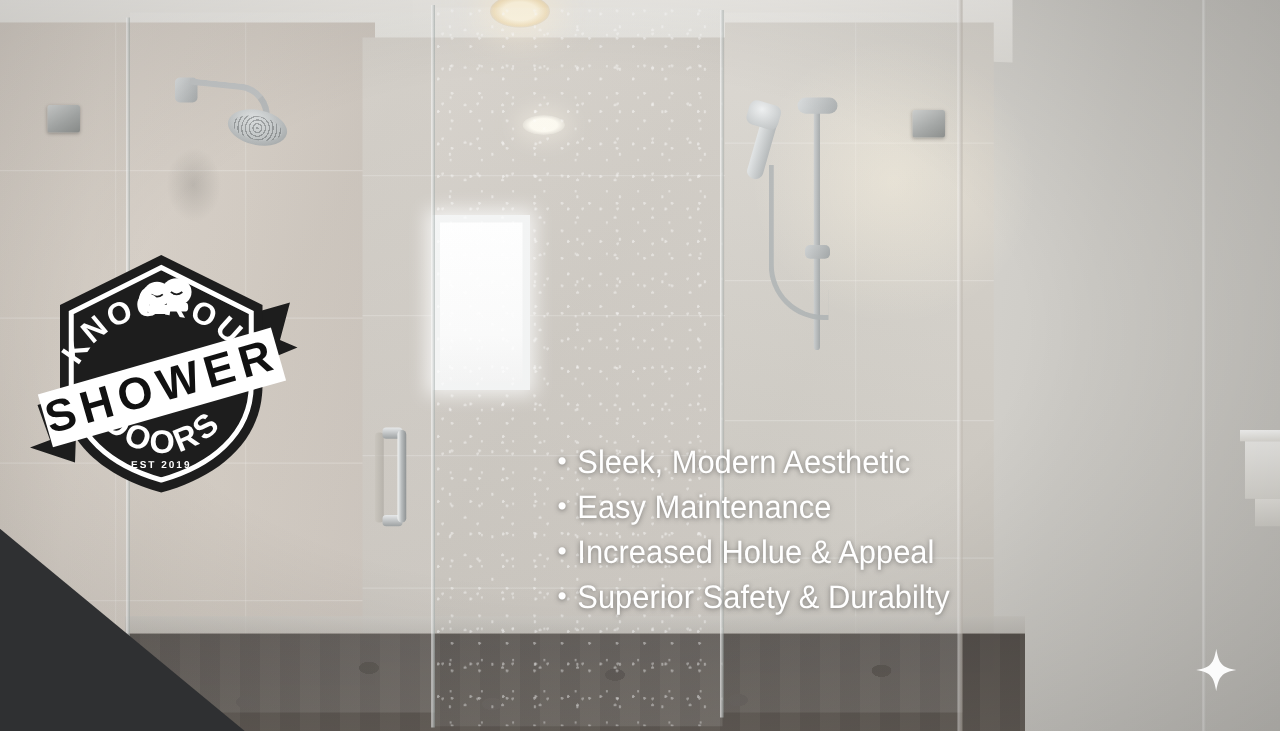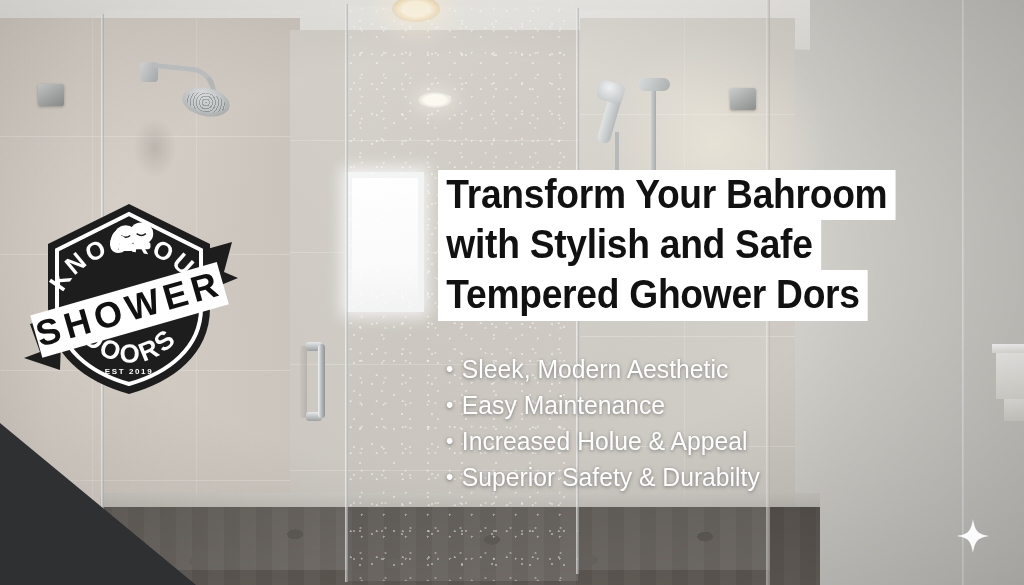--- a/index.html
+++ b/index.html
@@ -362,25 +362,20 @@
   </div>
 
   <div class="corner-wedge"></div>
 
   <div class="sparkle">
     <svg viewBox="0 0 34 36" aria-hidden="true">
       <path d="M17 1 C19 13 21.5 16 33 18 C21.5 20 19 23 17 35 C15 23 12.5 20 1 18 C12.5 16 15 13 17 1 Z" fill="#ffffff" opacity="0.95"></path>
     </svg>
   </div>
 
-  <div class="headline">
-    <div class="hl-line">Transform Your Bahroom</div>
-    <div class="hl-line">with Stylish and Safe</div>
-    <div class="hl-line">Tempered Ghower Dors</div>
-  </div>
 
   <div class="bullets">
     <div class="bullet">
       <span class="dot">•</span>
       <span>Sleek, Modern Aesthetic</span>
     </div>
     <div class="bullet">
       <span class="dot">•</span>
       <span>Easy Maintenance</span>
     </div>

